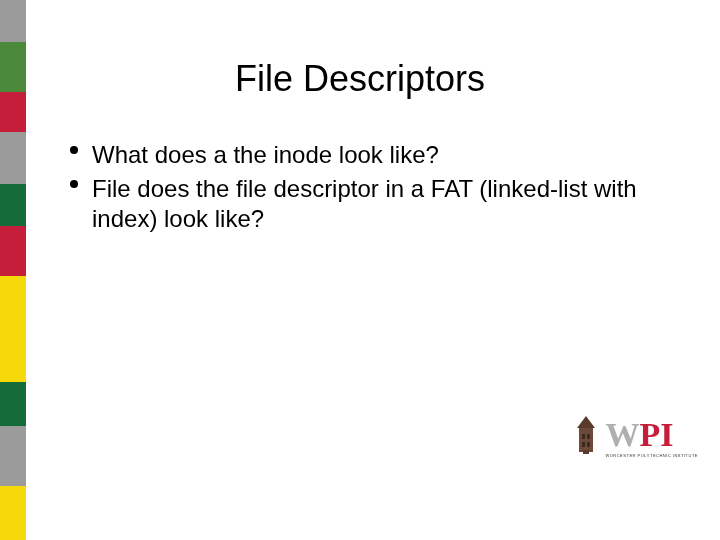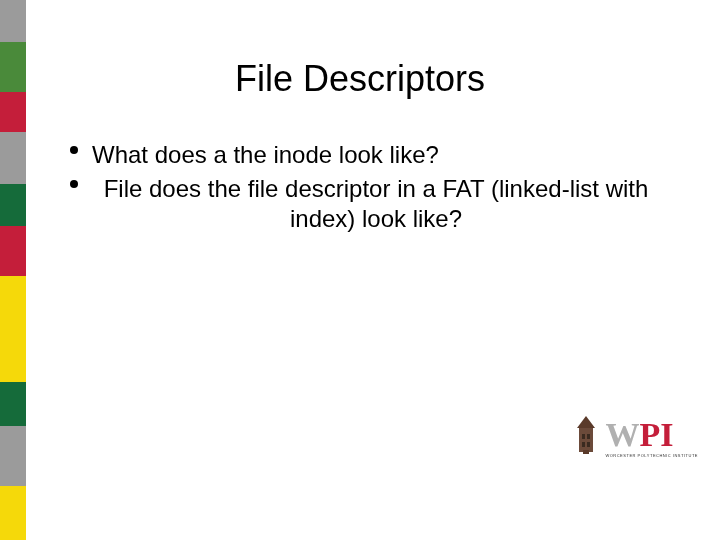--- a/index.html
+++ b/index.html
@@ -48,21 +48,20 @@
     border-radius: 50%;
     background: #000;
     margin-top: 6px;
     margin-right: 14px;
     flex-shrink: 0;
   }
   .bullet-text {
     font-size: 24px;
     line-height: 1.25;
     color: #000;
-    text-align: center;
   }
   .logo-wrap {
     position: absolute;
     bottom: 18px;
     right: 22px;
     display: flex;
     align-items: flex-end;
     gap: 6px;
   }
   .logo-text {

